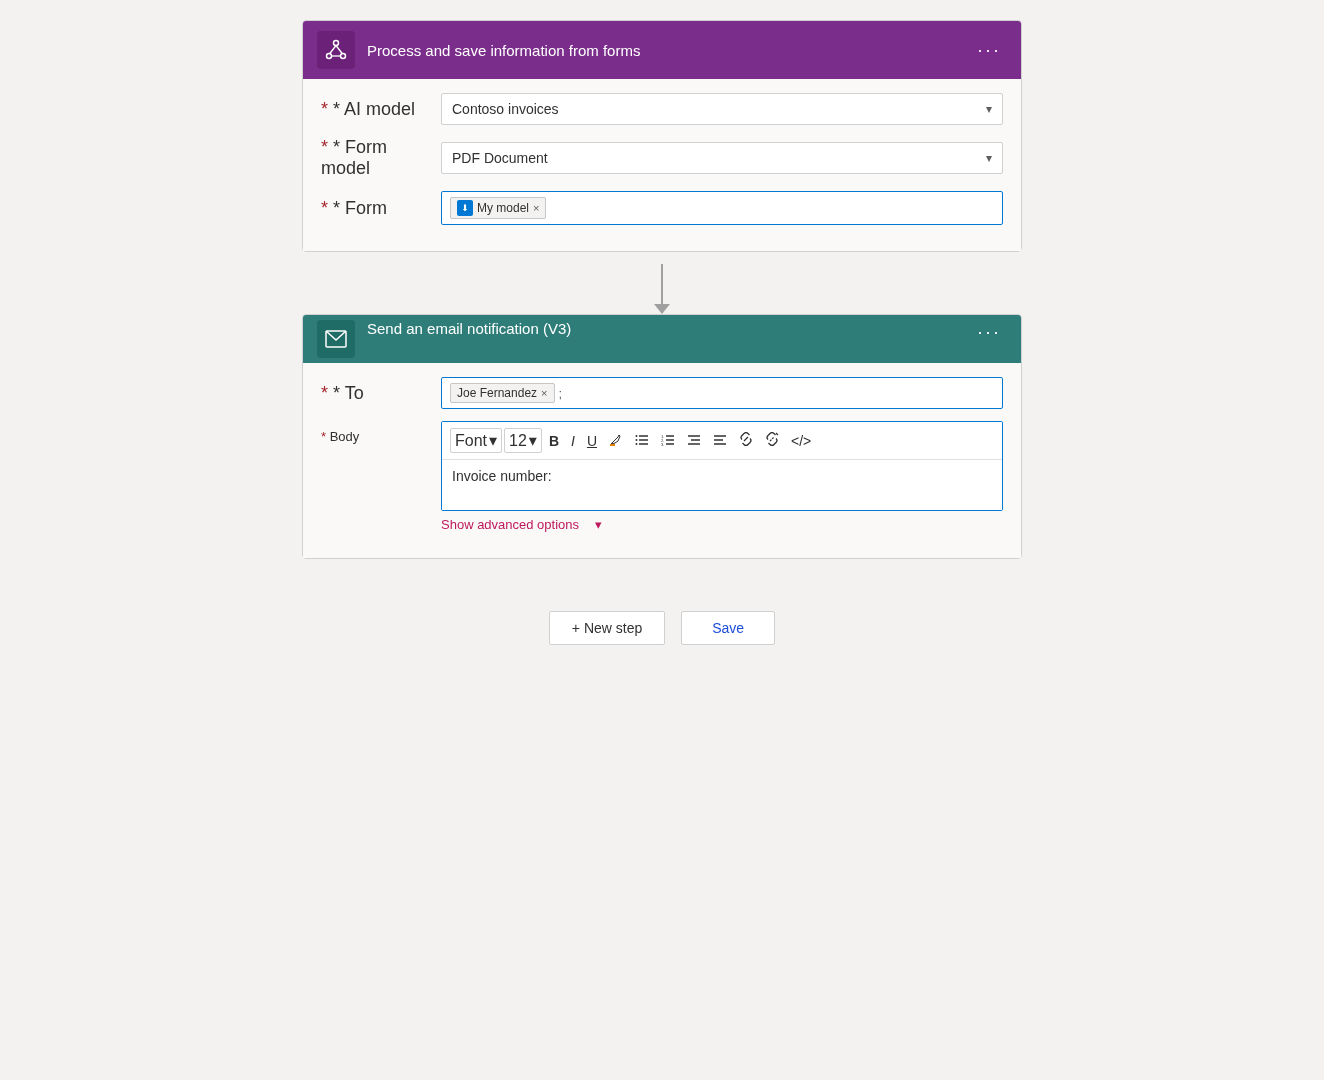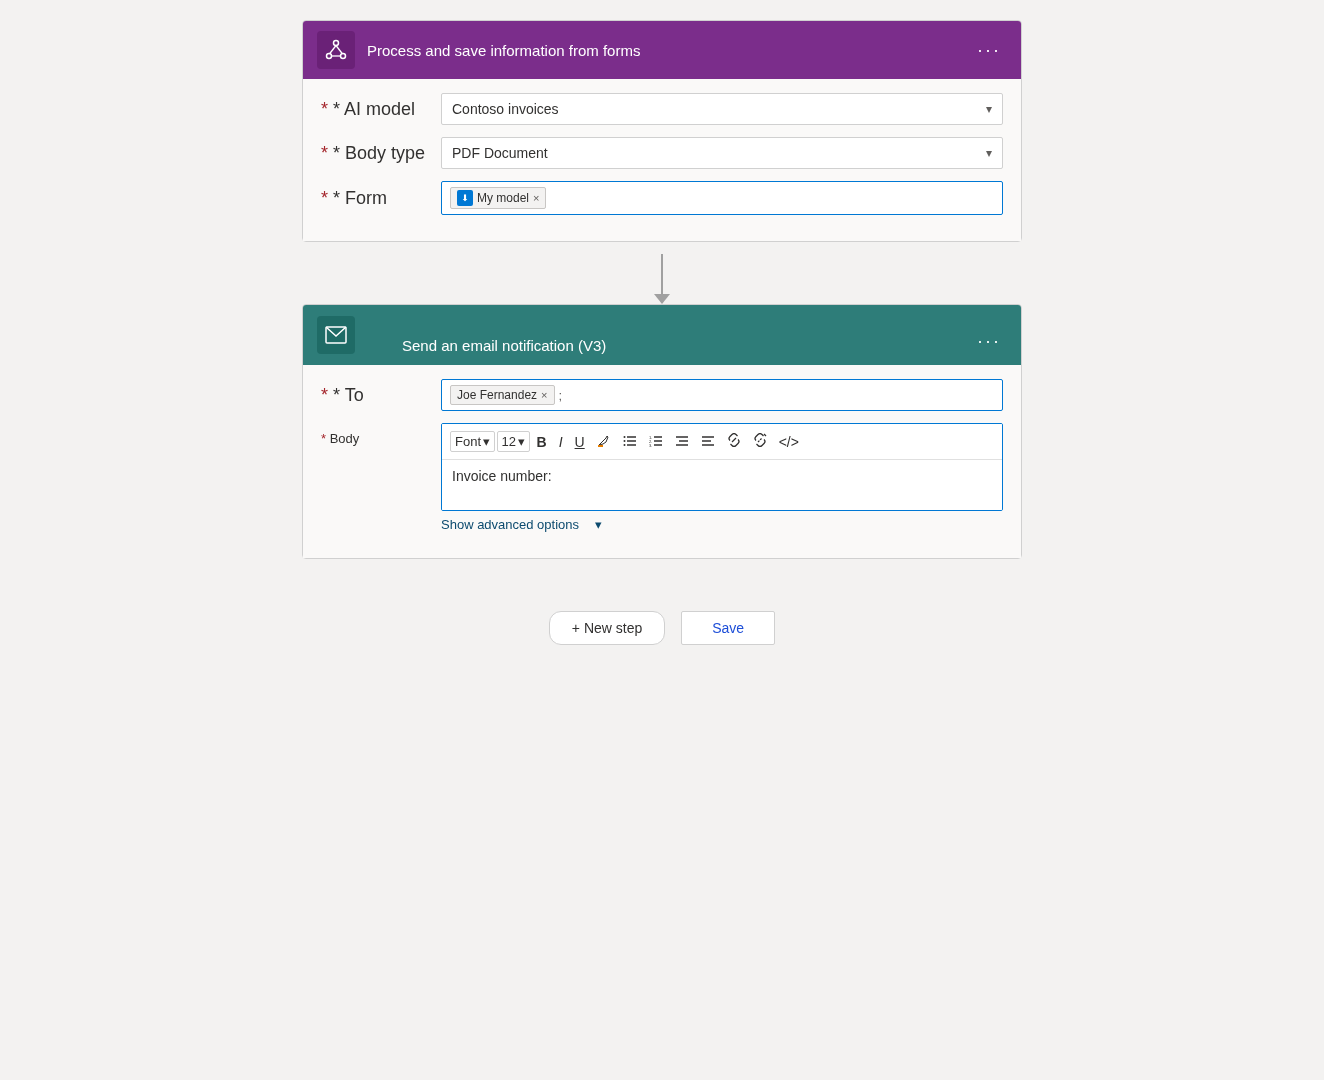--- a/index.html
+++ b/index.html
@@ -152,21 +152,21 @@
       gap: 2px;
       padding: 6px 8px;
       background: #fff;
       border-bottom: 1px solid #e0e0e0;
       flex-wrap: wrap;
     }
     .toolbar-select {
       border: 1px solid #d0d0d0;
       border-radius: 2px;
       padding: 2px 4px;
-      font-size: 13px;
+      font-size: 16px;
       background: #fff;
       cursor: pointer;
       display: flex;
       align-items: center;
       gap: 2px;
     }
     .toolbar-btn {
       border: none;
       background: transparent;
       cursor: pointer;
@@ -185,40 +185,40 @@
       color: #323130;
       background: #fff;
     }
     .body-field {
       border: 1px solid #0078d4;
       border-radius: 2px;
       background: #fff;
       overflow: hidden;
     }
     .show-advanced {
-      color: #0c4a6e;
+      color: #be185d;
       cursor: pointer;
       font-size: 13px;
       display: flex;
       align-items: center;
       gap: 16px;
       margin-top: 6px;
       background: none;
       border: none;
     }
     
     .bottom-actions {
       display: flex;
       gap: 16px;
       margin-top: 40px;
     }
     .btn-new-step {
       padding: 8px 22px;
       border: 1px solid #d0d0d0;
-      border-radius: 12px;
+      border-radius: 2px;
       background: #fff;
       font-size: 14px;
       cursor: pointer;
       color: #323130;
     }
     .btn-save {
       padding: 0 30px;
       border: 1px solid #d0d0d0;
       border-radius: 2px;
       background: #fff;
@@ -231,23 +231,22 @@
       background: #7b2d8b;
       border-radius: 3px 3px 0 0;
       display: flex;
       align-items: center;
       padding: 10px 14px;
     }
     .card-header-teal {
       background: #2e7d79;
       border-radius: 3px 3px 0 0;
       display: flex;
-      align-items: flex-end;
-      padding: 11px 14px;
-      gap: 35px;
+      align-items: flex-start;
+      padding: 5px 14px;
     }
     .icon-circle-purple {
       width: 38px;
       height: 38px;
       background: #6a2177;
       border-radius: 4px;
       display: flex;
       align-items: center;
       justify-content: center;
       margin-right: 12px;
@@ -308,21 +307,21 @@
         <div class="field-control">
           <div class="select-box">
             <span>Contoso invoices</span>
             <span class="chevron">▾</span>
           </div>
         </div>
       </div>
 
       <div class="field-row">
         <div class="field-label">
-          <span class="red-asterisk">* </span><span>Body type</span>
+          <span class="red-asterisk">* </span><span>Form model</span>
         </div>
         <div class="field-control">
           <div class="select-box">
             <span>PDF Document</span>
             <span class="chevron">▾</span>
           </div>
         </div>
       </div>
 
       <div class="field-row">

